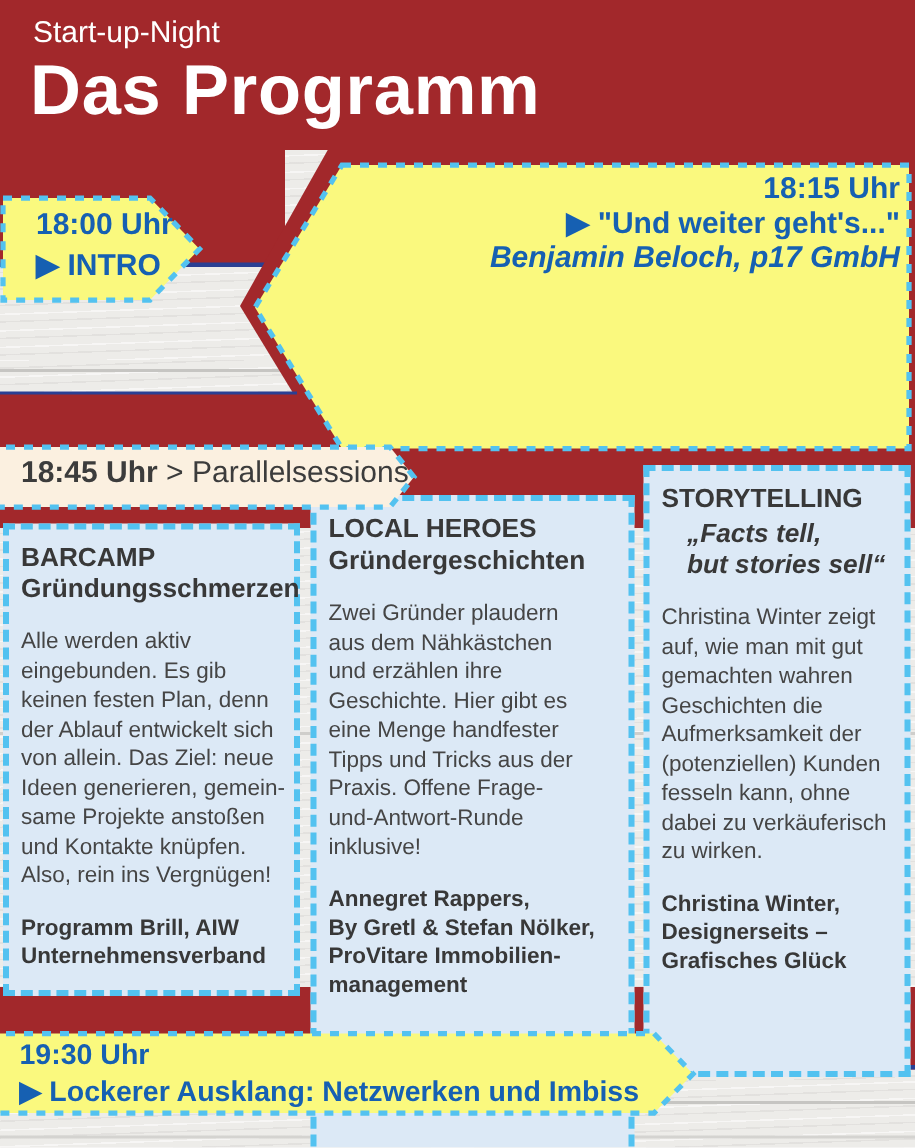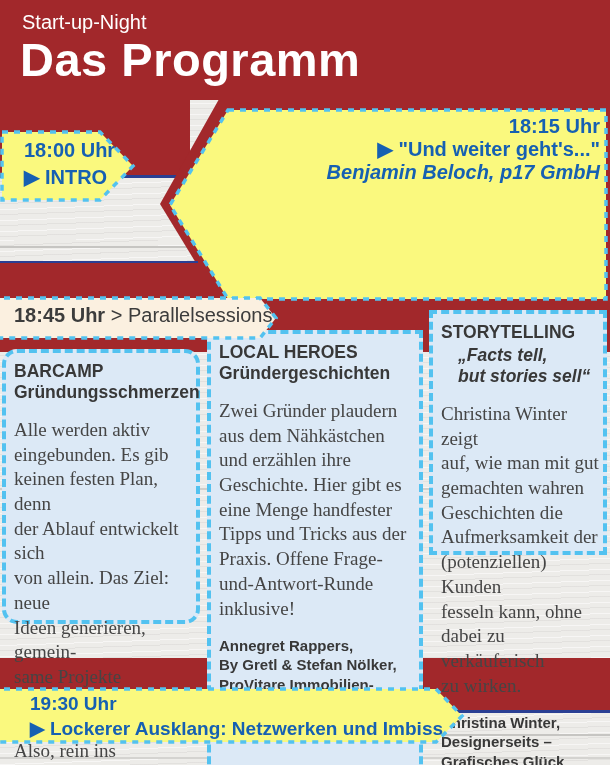--- a/index.html
+++ b/index.html
@@ -30,46 +30,46 @@
     clip-path:polygon(13% 0,100% 0,100% 100%,13% 100%,0 52%);}
   .navy-line-mid{left:0;top:261px;width:198px;height:3px;background:#2A3F93;z-index:1;}
   .red-mid-band{left:0;top:263px;width:610px;height:89px;z-index:1;}
   .red-bottom-band{left:0;top:658px;width:610px;height:52px;border-bottom:3px solid #2A3F93;z-index:1;}
   
   .kicker{left:22px;top:11px;color:#FFFFFF;font-size:20px;z-index:2;}
   .page-title{left:20px;top:32px;color:#FFFFFF;font-size:47px;font-weight:bold;z-index:2;letter-spacing:0.5px;}
   
   .panel{background:#DCE9F6;border:4px dashed #53C2F0;box-sizing:border-box;
     padding:8px 4px 0 8px;z-index:2;color:#3C3C3C;}
-  .panel-barcamp{left:2px;top:349px;width:198px;height:275px;border-radius:15px;}
+  .panel-barcamp{left:2px;top:349px;width:198px;height:315px;}
   .panel-local{left:207px;top:330px;width:216px;height:458px;}
-  .panel-story{left:429px;top:310px;width:178px;height:245px;}
+  .panel-story{left:429px;top:310px;width:178px;height:408px;}
   .panel h3{margin:0 0 15px 0;font-size:17.5px;line-height:1.2;font-weight:bold;
     white-space:pre-line;color:#383838;}
   .panel .subtitle{margin:-13px 0 15px 17px;font-size:17.5px;line-height:1.2;font-weight:bold;
     font-style:italic;white-space:pre-line;color:#383838;}
-  .panel .body{margin:0 0 15px 0;font-size:19px;line-height:1.3;white-space:pre-line;color:#454545;font-family:Liberation Serif, serif;}
+  .panel .body{margin:0 0 15px 0;font-size:15px;line-height:1.3;white-space:pre-line;color:#454545;}
   .panel .speaker{font-size:15px;line-height:1.28;font-weight:bold;white-space:pre-line;color:#383838;}
   
   .shape{z-index:3;}
   .shape svg{position:absolute;left:0;top:0;}
   .shape .txt{position:absolute;}
   .blue-strong{color:#1660B2;font-weight:bold;}
   .intro-banner{left:0;top:130px;width:140px;height:72px;}
   .intro-txt{left:24px;top:7px;font-size:20px;line-height:27px;}
   .talk-banner{left:168px;top:108px;width:442px;height:194px;}
   .talk-txt{right:10px;top:7px;width:400px;text-align:right;}
   .talk-head{font-size:20px;line-height:23px;color:#1660B2;font-weight:bold;text-align:right;}
   .talk-speaker{font-style:italic;}
   .talk-body{font-size:16px;line-height:21.5px;color:#2D73B8;white-space:pre-line;margin-top:1px;}
   .parallel-banner{left:0;top:296px;width:280px;height:44px;}
   .parallel-txt{left:14px;top:8px;font-size:20px;color:#3C3C3C;white-space:nowrap;}
   .parallel-txt .time{font-weight:bold;}
   .closing-banner{left:0;top:687px;width:466px;height:58px;}
-  .closing-txt{left:30px;top:4px;font-size:19px;line-height:25px;white-space:nowrap;}
+  .closing-txt{left:13px;top:4px;font-size:19px;line-height:25px;white-space:nowrap;}
 </style>
 </head>
 <body>
 
 <div id="page">
 
   <div class="abs red red-header"></div>
   <div class="abs red red-left-strip"></div>
   <div class="abs red red-arrow-block"></div>
   <div class="abs navy-line-mid"></div>

